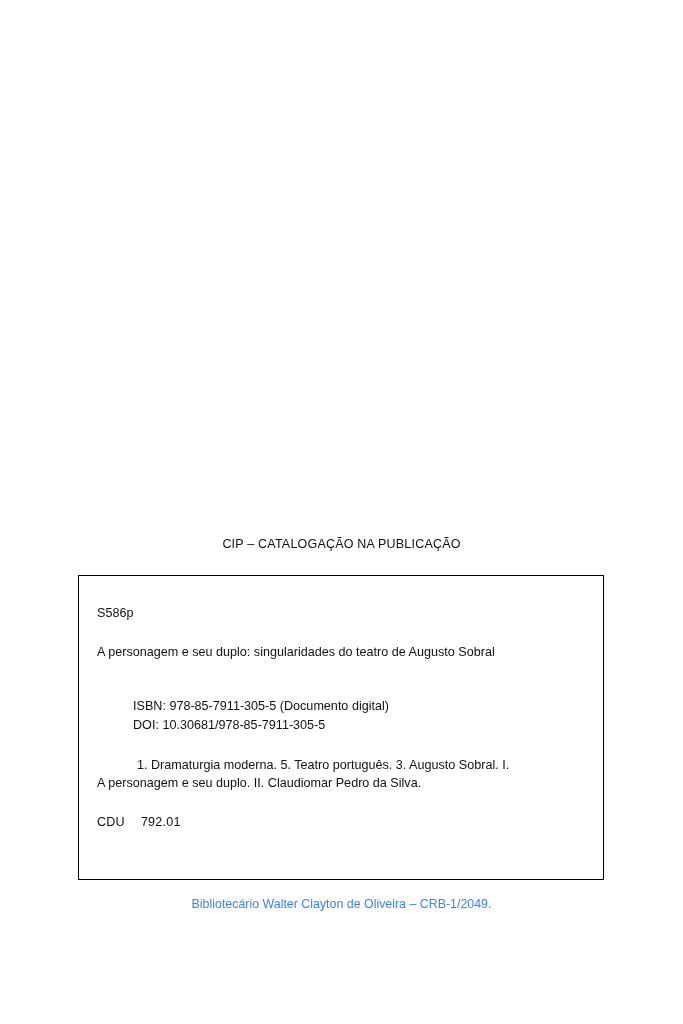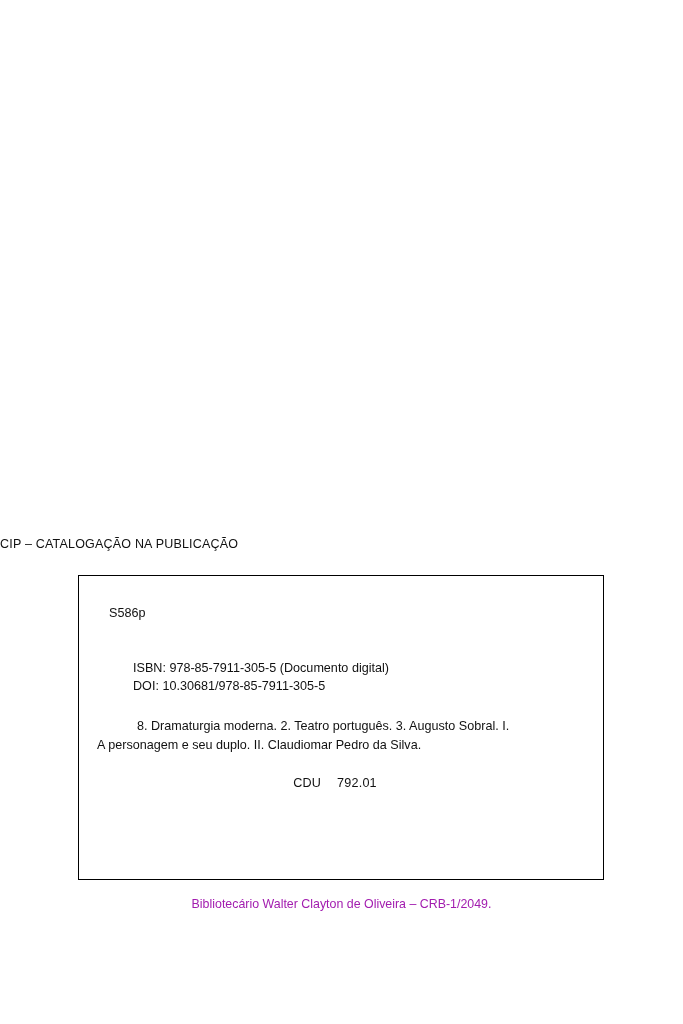--- a/index.html
+++ b/index.html
@@ -20,21 +20,21 @@
     left: 0;
     top: 0;
     width: 683px;
     height: 1024px;
   }
   .cip-heading {
     position: absolute;
     left: 0;
     top: 537px;
     width: 683px;
-    text-align: left;
+    text-align: center;
     font-size: 12.5px;
     letter-spacing: 0.2px;
     color: #111;
   }
   .cip-box {
     position: absolute;
     left: 78px;
     top: 575px;
     width: 526px;
     height: 305px;
@@ -44,21 +44,21 @@
   .cip-inner {
     position: absolute;
     left: 18px;
     top: 28px;
     right: 16px;
     font-size: 12.6px;
     line-height: 1.48;
     color: #111;
   }
   .code-line {
-    margin: 0 0 0 12px;
+    margin: 0 0 0 0;
   }
   .block {
     margin-top: 20px;
   }
   .hang {
     text-indent: 0;
   }
   .hang .l2 {
     padding-left: 28px;
   }
@@ -67,60 +67,61 @@
     padding-left: 36px;
   }
   .subject-block {
     margin-top: 21px;
   }
   .subject-block .s1 {
     padding-left: 40px;
   }
   .cdu {
     margin-top: 20px;
-    text-align: center;
+    text-align: left;
     padding-right: 14px;
     letter-spacing: 0.2px;
   }
   .cdu .gap {
     display: inline-block;
     width: 16px;
   }
   .librarian {
     position: absolute;
     left: 0;
     top: 897px;
     width: 683px;
     text-align: center;
     font-size: 12.4px;
-    color: #a21caf;
+    color: #3b82f6;
   }
 </style>
 </head>
 <body>
 
 <div class="page">
 
   <div class="cip-heading">CIP – CATALOGAÇÃO NA PUBLICAÇÃO</div>
 
   <div class="cip-box">
     <div class="cip-inner">
 
       <div class="code-line">S586p</div>
 
       <div class="block hang">
+        <div class="l1">A personagem e seu duplo: singularidades do teatro de Augusto Sobral</div>
       </div>
 
       <div class="isbn-block">
         <div>ISBN: 978-85-7911-305-5 (Documento digital)</div>
         <div>DOI: 10.30681/978-85-7911-305-5</div>
       </div>
 
       <div class="subject-block">
-        <div class="s1">8. Dramaturgia moderna. 2. Teatro português. 3. Augusto Sobral. I.</div>
+        <div class="s1">1. Dramaturgia moderna. 5. Teatro português. 3. Augusto Sobral. I.</div>
         <div class="s2">A personagem e seu duplo. II. Claudiomar Pedro da Silva.</div>
       </div>
 
       <div class="cdu">
         <span>CDU</span><span class="gap"></span><span>792.01</span>
       </div>
 
     </div>
   </div>
 

